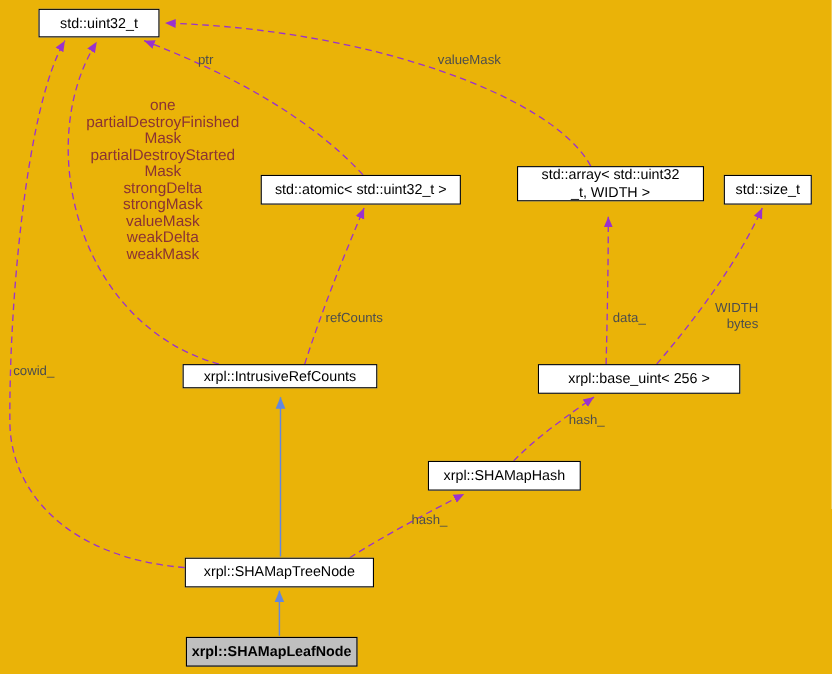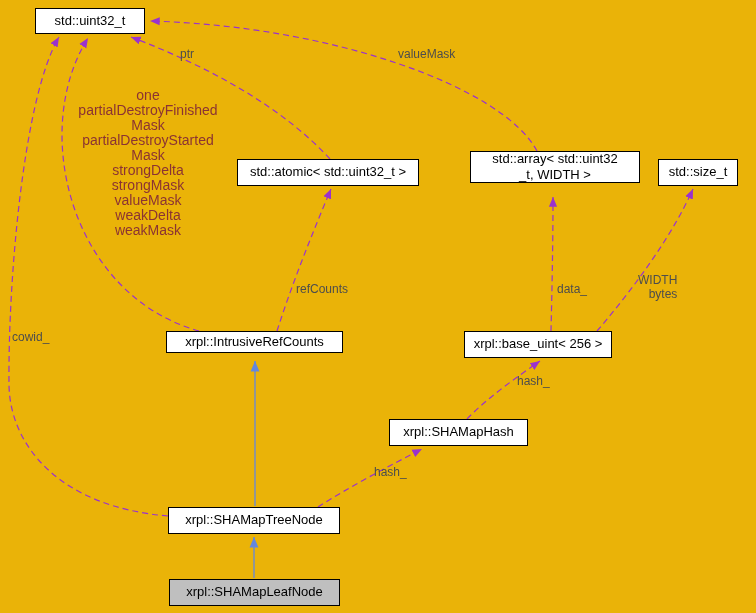--- a/index.html
+++ b/index.html
@@ -53,21 +53,21 @@
     background: var(--highlight-fill, #bfbfbf);
     cursor: default;
   }
   .edge-label {
     position: absolute;
     font-size: 12px;
     color: var(--edge-label, #4d4d4d);
     white-space: nowrap;
     text-align: right;
   }
-  .edge-label.two-line { line-height: 14px; }
+  .edge-label.two-line { line-height: 14px; margin-left: 12px; }
   .member-label {
     position: absolute;
     left: 68px; top: 88px;
     width: 160px;
     font-size: 14px;
     line-height: 15px;
     color: var(--member-label, #8b3333);
     text-align: center;
   }
 </style>
@@ -114,33 +114,33 @@
   </div>
 
   <div class="node" style="left:658px; top:159px; width:80px; height:27px;">
     <span>std::size_t</span>
   </div>
 
   <div class="node" style="left:166px; top:331px; width:177px; height:22px;">
     <span>xrpl::IntrusiveRefCounts</span>
   </div>
 
-  <div class="node" style="left:464px; top:331px; width:148px; height:27px;">
+  <div class="node" style="left:489px; top:331px; width:184px; height:27px;">
     <span>xrpl::base_uint&lt; 256 &gt;</span>
   </div>
 
   <div class="node" style="left:389px; top:419px; width:139px; height:27px;">
     <span>xrpl::SHAMapHash</span>
   </div>
 
   <div class="node" style="left:168px; top:507px; width:172px; height:27px;">
     <span>xrpl::SHAMapTreeNode</span>
   </div>
 
-  <div class="node highlight" style="left:169px; top:579px; width:171px; height:27px;">
+  <div class="node highlight" style="left:169px; top:579px; width:156px; height:27px;font-weight:bold;">
     <span>xrpl::SHAMapLeafNode</span>
   </div>
 
   <div class="edge-label" style="left:180px; top:47px;">ptr</div>
 
   <div class="edge-label" style="left:398px; top:47px;">valueMask</div>
 
   <div class="member-label">
     <div>one</div>
     <div>partialDestroyFinished</div>

